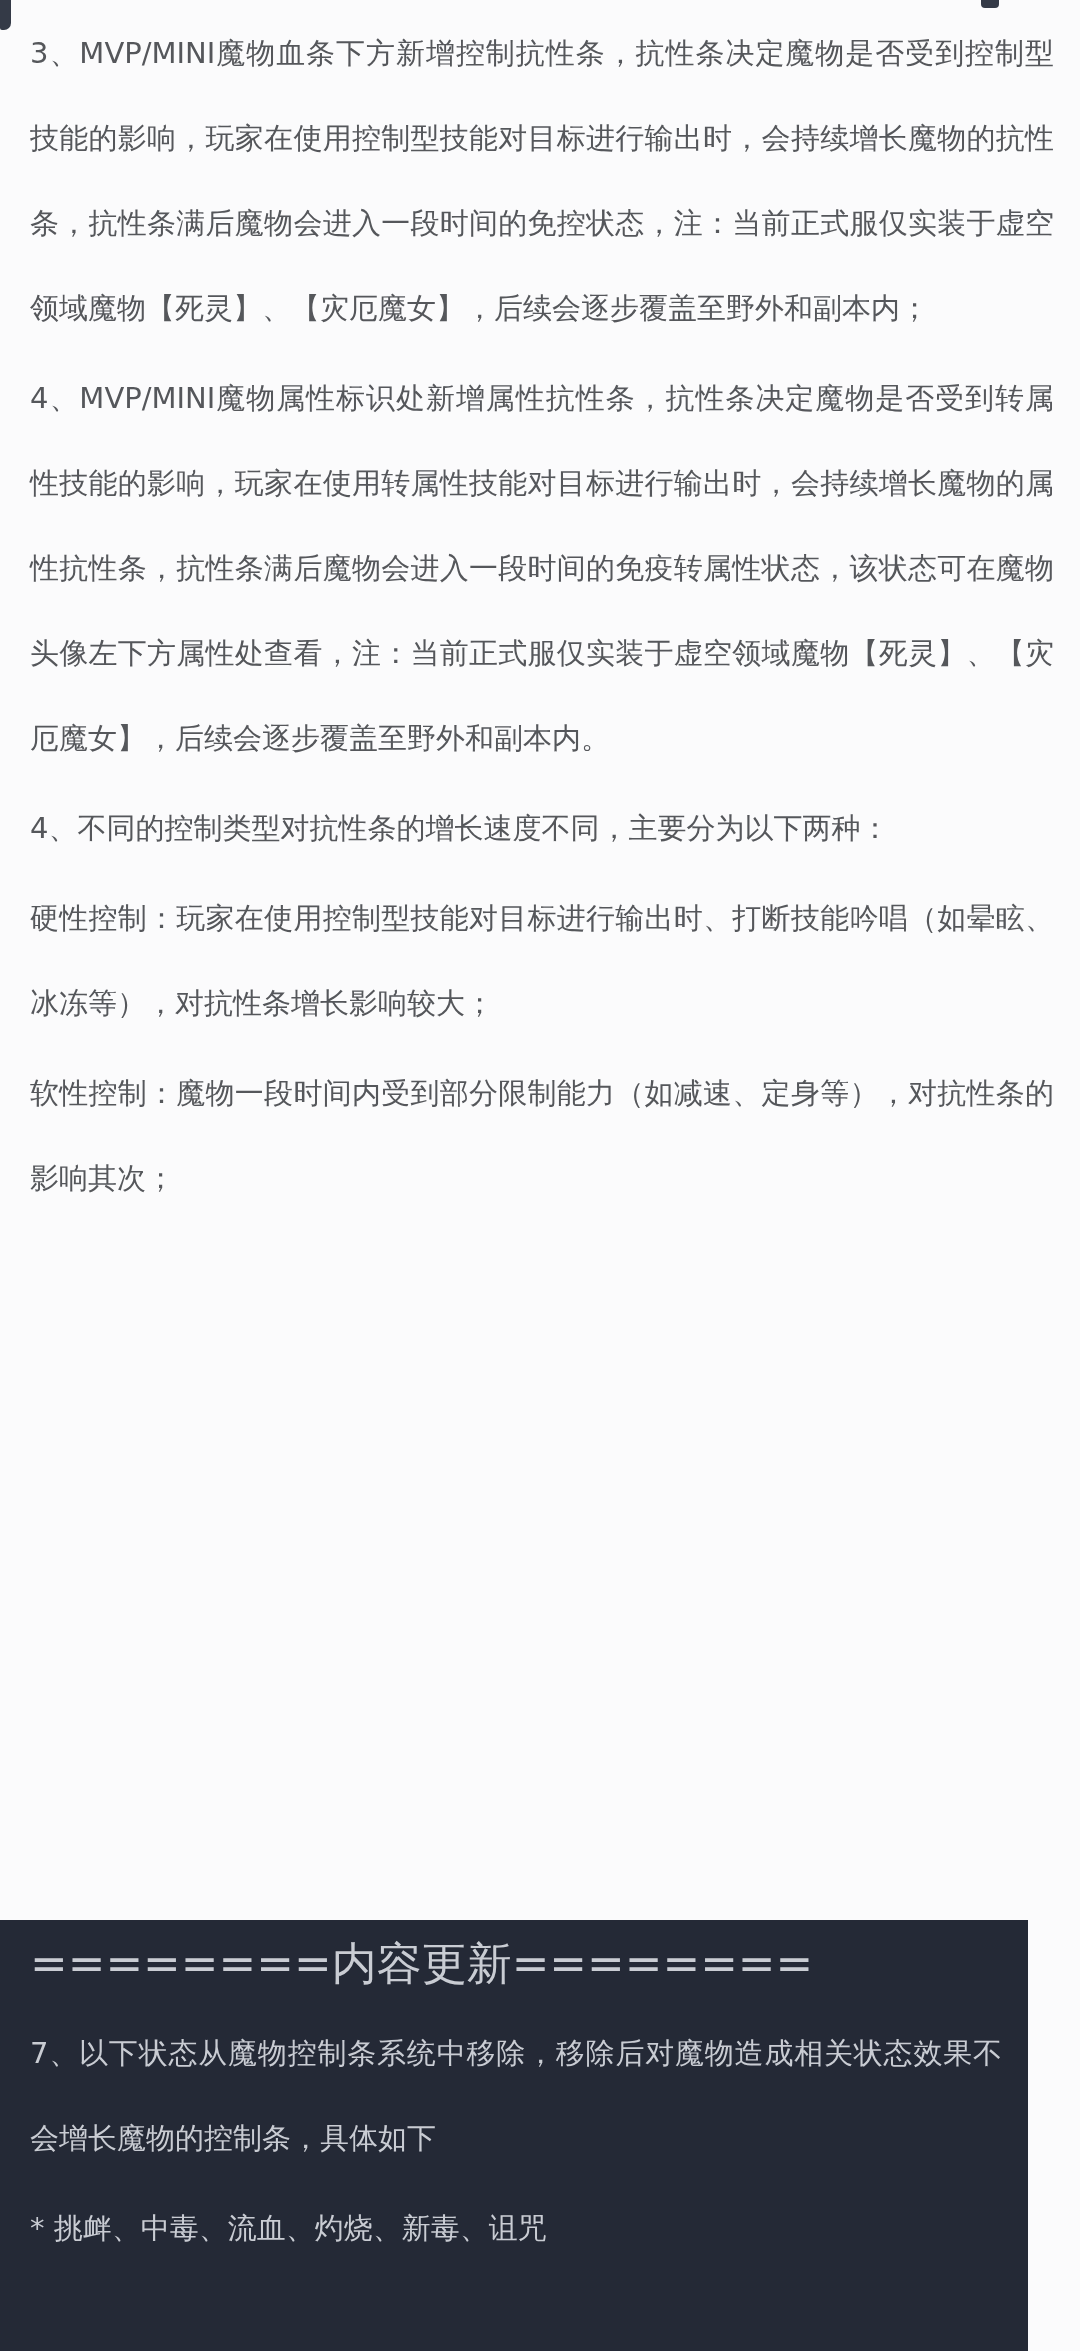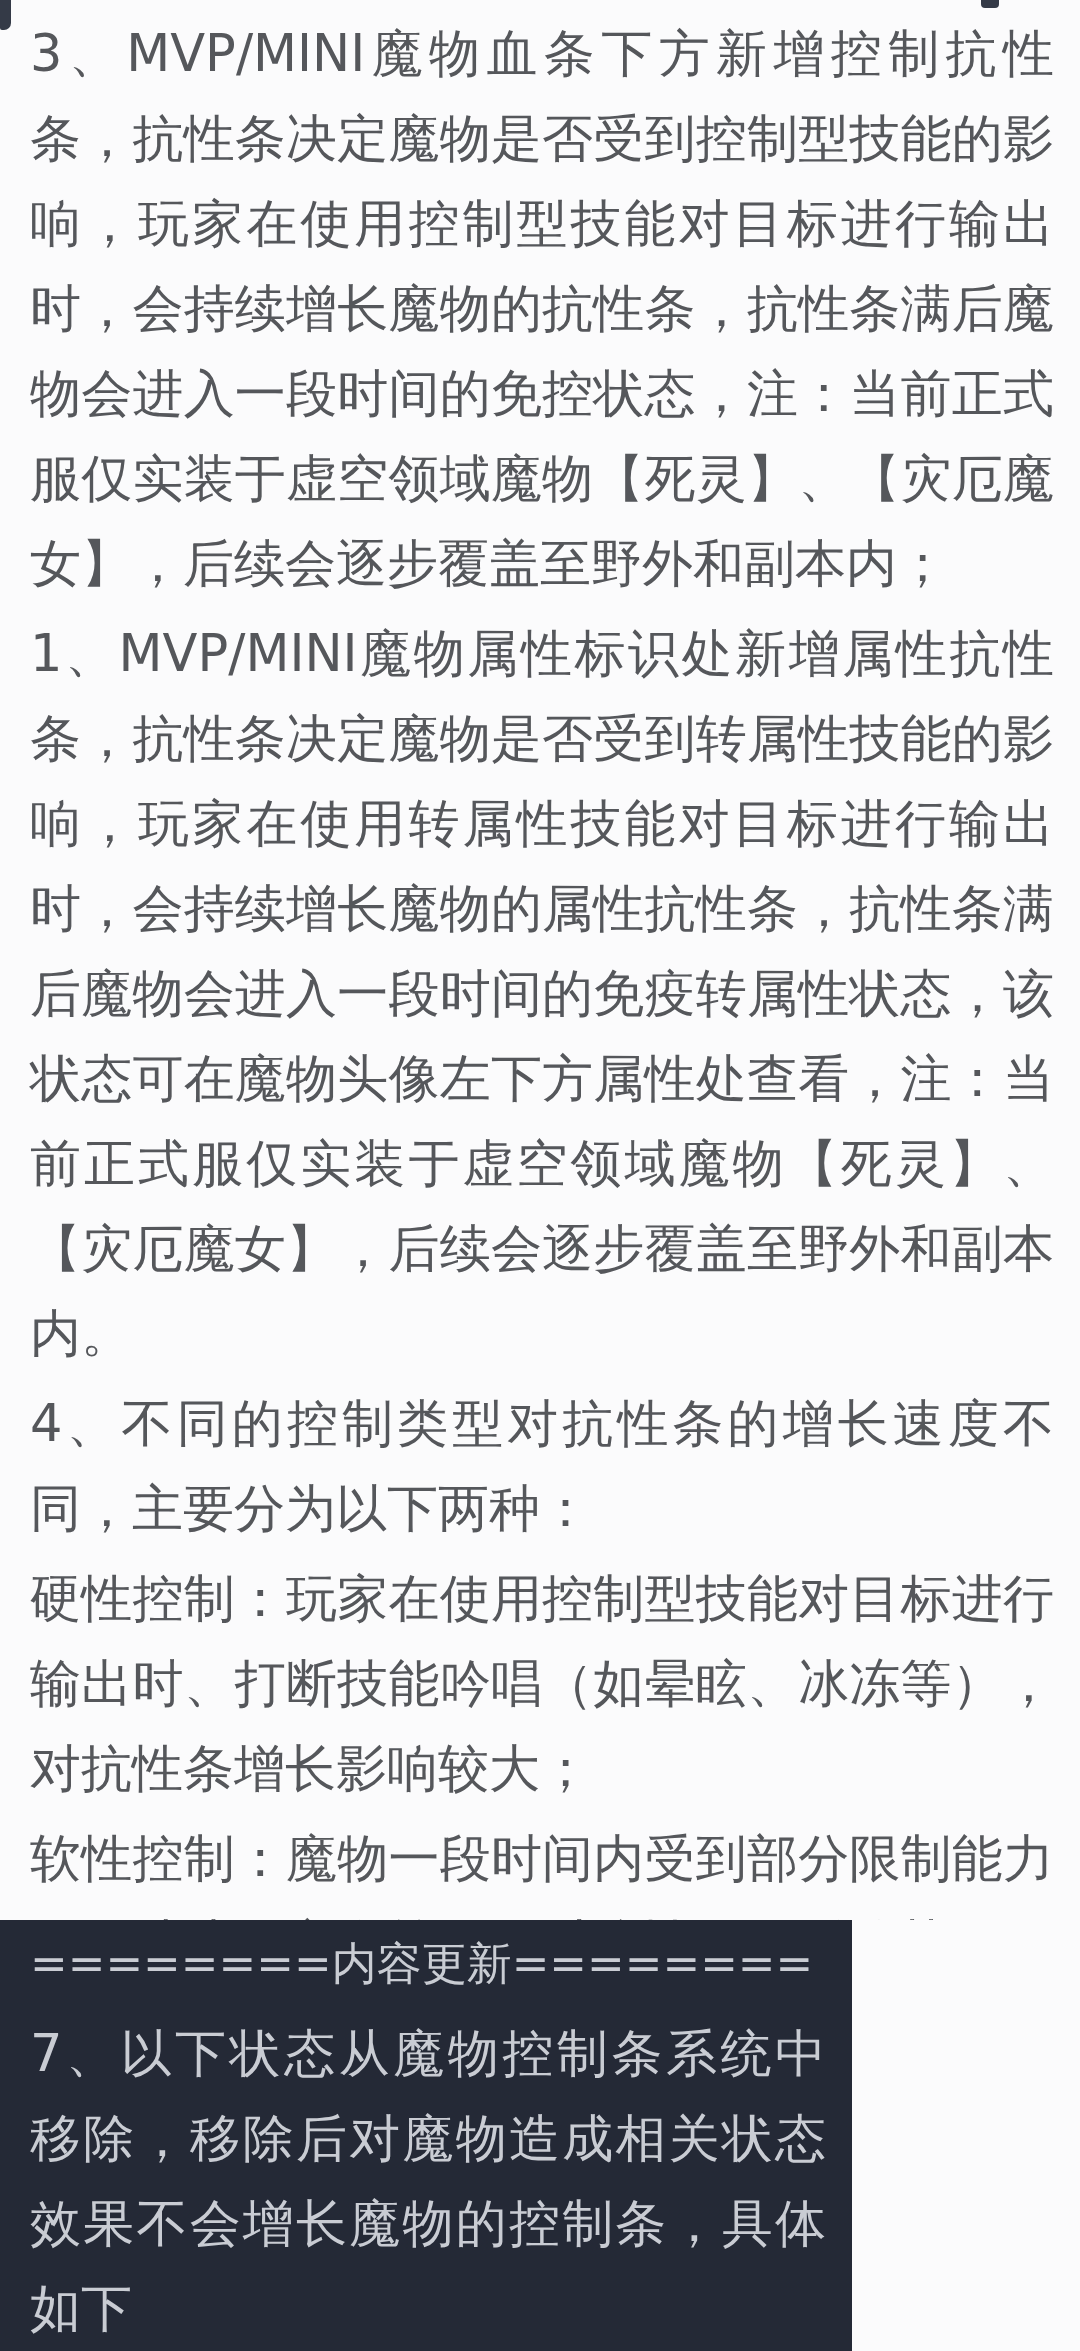--- a/index.html
+++ b/index.html
@@ -26,30 +26,30 @@
     box-sizing:border-box;
     width:1080px;
     height:1920px;
     padding:11px 26px 0 30px;
     background:var(--page-bg);
     color:var(--text-main);
     overflow:hidden;
   }
   .section-dark{
     box-sizing:border-box;
-    width:852px;
+    width:1028px;
     height:431px;
     padding:1px 26px 0 30px;
     background:var(--dark-bg);
     color:var(--text-dark-section);
     overflow:hidden;
   }
   .para{
     margin:0 0 5px 0;
-    font-size:51px;
+    font-size:29px;
     line-height:85px;
     text-align:justify;
     text-justify:inter-character;
     word-break:break-all;
     overflow-wrap:anywhere;
   }
   .para:last-child{margin-bottom:0;}
   .section-dark .para{
     color:var(--text-dark-section);
   }
@@ -74,21 +74,21 @@
   }
 </style>
 </head>
 <body>
 
 <div class="page">
 
   <section class="section-light">
     <div>
         <p class="para">3、MVP/MINI魔物血条下方新增控制抗性条，抗性条决定魔物是否受到控制型技能的影响，玩家在使用控制型技能对目标进行输出时，会持续增长魔物的抗性条，抗性条满后魔物会进入一段时间的免控状态，注：当前正式服仅实装于虚空领域魔物【死灵】、【灾厄魔女】，后续会逐步覆盖至野外和副本内；</p>
-        <p class="para">1、MVP/MINI魔物属性标识处新增属性抗性条，抗性条决定魔物是否受到转属性技能的影响，玩家在使用转属性技能对目标进行输出时，会持续增长魔物的属性抗性条，抗性条满后魔物会进入一段时间的免疫转属性状态，该状态可在魔物头像左下方属性处查看，注：当前正式服仅实装于虚空领域魔物【死灵】、【灾厄魔女】，后续会逐步覆盖至野外和副本内。</p>
+        <p class="para">4、MVP/MINI魔物属性标识处新增属性抗性条，抗性条决定魔物是否受到转属性技能的影响，玩家在使用转属性技能对目标进行输出时，会持续增长魔物的属性抗性条，抗性条满后魔物会进入一段时间的免疫转属性状态，该状态可在魔物头像左下方属性处查看，注：当前正式服仅实装于虚空领域魔物【死灵】、【灾厄魔女】，后续会逐步覆盖至野外和副本内。</p>
         <p class="para">4、不同的控制类型对抗性条的增长速度不同，主要分为以下两种：</p>
         <p class="para">硬性控制：玩家在使用控制型技能对目标进行输出时、打断技能吟唱（如晕眩、冰冻等），对抗性条增长影响较大；</p>
         <p class="para">软性控制：魔物一段时间内受到部分限制能力（如减速、定身等），对抗性条的影响其次；</p>
       </div>
   </section>
 
   <section class="section-dark">
     <p class="para update-header">========内容更新========</p>
     <div>
         <p class="para">7、以下状态从魔物控制条系统中移除，移除后对魔物造成相关状态效果不会增长魔物的控制条，具体如下</p>

